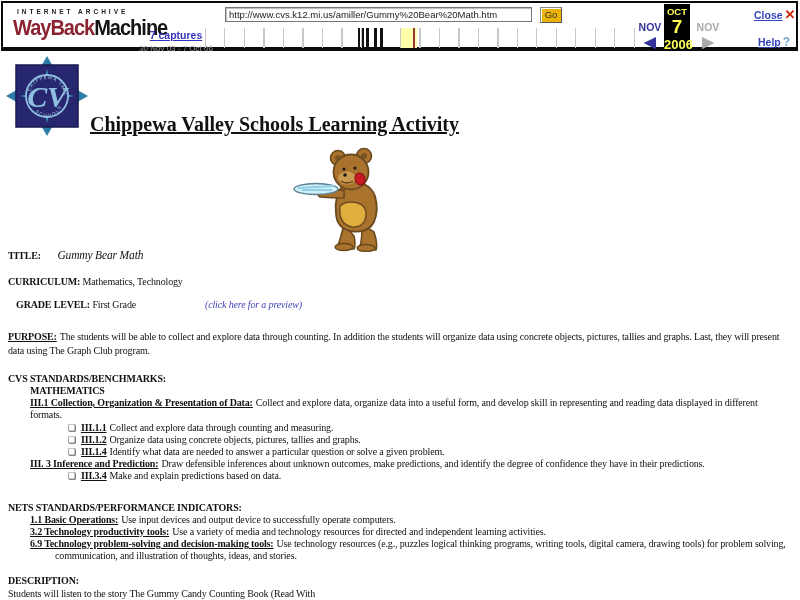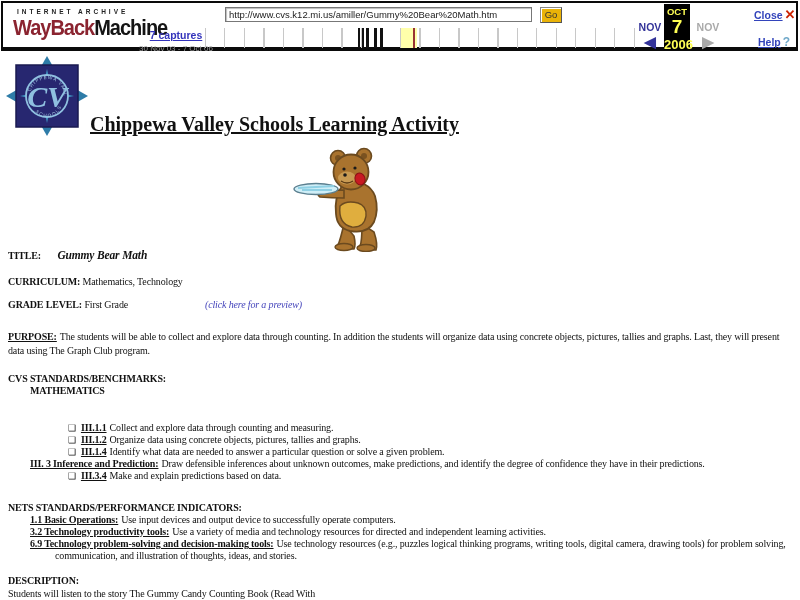--- a/index.html
+++ b/index.html
@@ -54,21 +54,21 @@
   
   .doc { position:absolute; left:0; top:51px; width:800px; height:549px; background:#fff;
          font-size:10px; letter-spacing:-0.15px; }
   .abs { position:absolute; }
   .cv-logo { left:6px; top:5px; }
   .page-title { left:90px; top:62px; font-size:20px; font-weight:bold; text-decoration:underline;
                 letter-spacing:0; white-space:nowrap; }
   .bear { left:292px; top:95px; }
   .fieldline { white-space:nowrap; }
   .lbl { font-weight:bold; }
-  .ital-bold { font-weight:bold; font-style:italic; font-size:11.5px; }
+  .ital-bold { font-weight:normal; font-style:italic; font-size:11.5px; }
   .preview { color:#4444bb; font-style:italic; cursor:pointer; }
   .para { line-height:13.5px; }
   .wrapblock { line-height:12.3px; }
   .cbline { white-space:nowrap; }
   .cb { font-size:9px; margin-right:5px; }
   .hang { padding-left:25px; text-indent:-25px; }
   b.runin { margin-right:3px;text-decoration:underline; }
 </style>
 </head>
 <body>
@@ -184,33 +184,36 @@
   </svg>
 
   <div class="abs fieldline" style="left:8px; top:198px;">
     <span class="lbl">TITLE:</span>
     <span class="ital-bold" style="margin-left:14px;">Gummy Bear Math</span>
   </div>
   <div class="abs fieldline" style="left:8px; top:225px;">
     <span class="lbl">CURRICULUM:</span>
     <span>Mathematics, Technology</span>
   </div>
-  <div class="abs fieldline" style="left:8px; top:248px;">
+  <div class="abs fieldline" style="left:16px; top:248px;">
     <span class="lbl">GRADE LEVEL:</span>
     <span>First Grade</span>
   </div>
   <a class="abs preview" style="left:205px; top:248px;">(click here for a preview)</a>
 
   <div class="abs para" style="left:8px; top:279px; width:788px;">
     <b class="runin">PURPOSE:</b><span>The students will be able to collect and explore data through counting. In addition the students will organize data using concrete objects, pictures, tallies and graphs. Last, they will present data using The Graph Club program.</span>
   </div>
 
   <div class="abs lbl" style="left:8px; top:322px;">CVS STANDARDS/BENCHMARKS:</div>
   <div class="abs lbl" style="left:30px; top:334px;">MATHEMATICS</div>
 
+  <div class="abs wrapblock" style="left:30px; top:346px; width:756px;">
+    <b class="runin">III.1 Collection, Organization &amp; Presentation of Data:</b><span>Collect and explore data, organize data into a useful form, and develop skill in representing and reading data displayed in different formats.</span>
+  </div>
 
   <div class="abs cbline" style="left:68px; top:371px;text-align:center;">
     <span class="cb">❑</span><b class="runin">III.1.1</b><span>Collect and explore data through counting and measuring.</span>
   </div>
   <div class="abs cbline" style="left:68px; top:383px;">
     <span class="cb">❑</span><b class="runin">III.1.2</b><span>Organize data using concrete objects, pictures, tallies and graphs.</span>
   </div>
   <div class="abs cbline" style="left:68px; top:395px;">
     <span class="cb">❑</span><b class="runin">III.1.4</b><span>Identify what data are needed to answer a particular question or solve a given problem.</span>
   </div>

